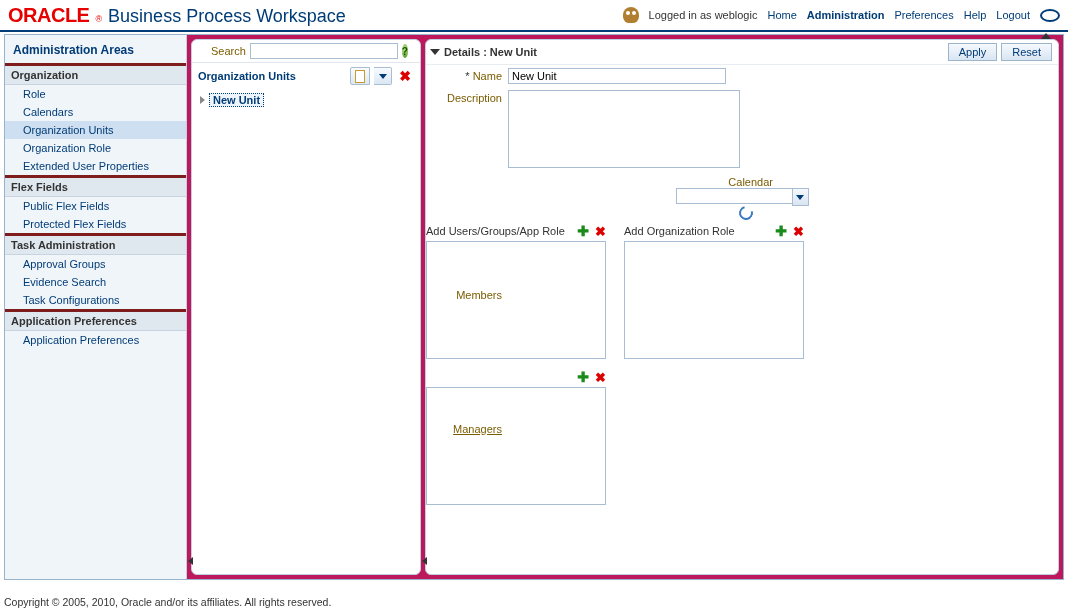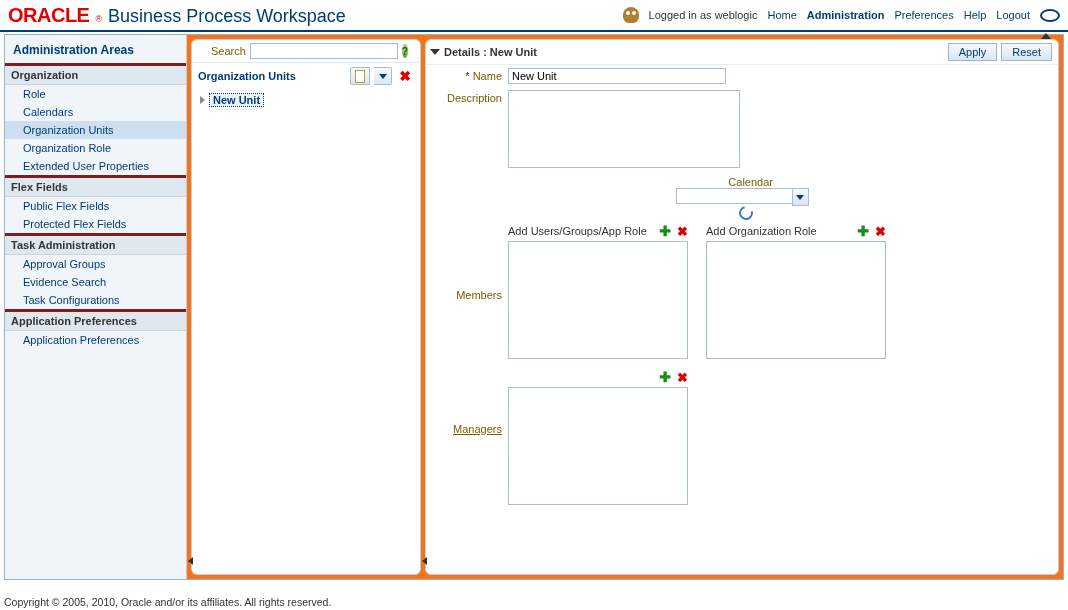--- a/index.html
+++ b/index.html
@@ -60,21 +60,21 @@
   .owl-icon::before, .owl-icon::after {
     content: ""; position: absolute; width: 4px; height: 4px; background: #fff;
     border-radius: 50%; top: 4px;
   }
   .owl-icon::before { left: 3px; }
   .owl-icon::after { right: 3px; }
 
   .mainwrap {
     display: flex;
     height: 546px;
-    background: #f97316;
+    background: #be185d;
     border: 1px solid #99b3cc;
     margin: 2px 4px 0 4px;
     position: relative;
   }
   .collapse-arrow {
     position: absolute;
     top: -2px;
     right: 12px;
     width: 0; height: 0;
     border-left: 5px solid transparent;
@@ -244,21 +244,21 @@
     width:17px; height:18px; border:1px solid #a8bdd2;
     background:linear-gradient(#f6f9fe,#d9e5f2);
     display:flex;align-items:center;justify-content:center; cursor:pointer;
   }
   .refresh-icn {
     width:14px;height:14px;border-radius:50%;
     border:2px solid #3a7ac0; border-top-color:transparent;
     transform:rotate(30deg); margin-left:8px; cursor:pointer;
   }
   .dual-col {
-    display:flex; gap:18px; padding-left:82px;
+    display:flex; gap:18px; 
   }
   .col-block {}
   .col-head {
     display:flex; align-items:center; gap:6px; margin-bottom:2px; white-space:nowrap;
   }
   .col-head .spacer { flex:1; }
   .plus-icn {
     color:#1a8a1a; font-weight:bold; font-size:14px; cursor:pointer;
   }
   .xbox { cursor:pointer; color:#d00; font-weight:bold; font-size:13px;}

